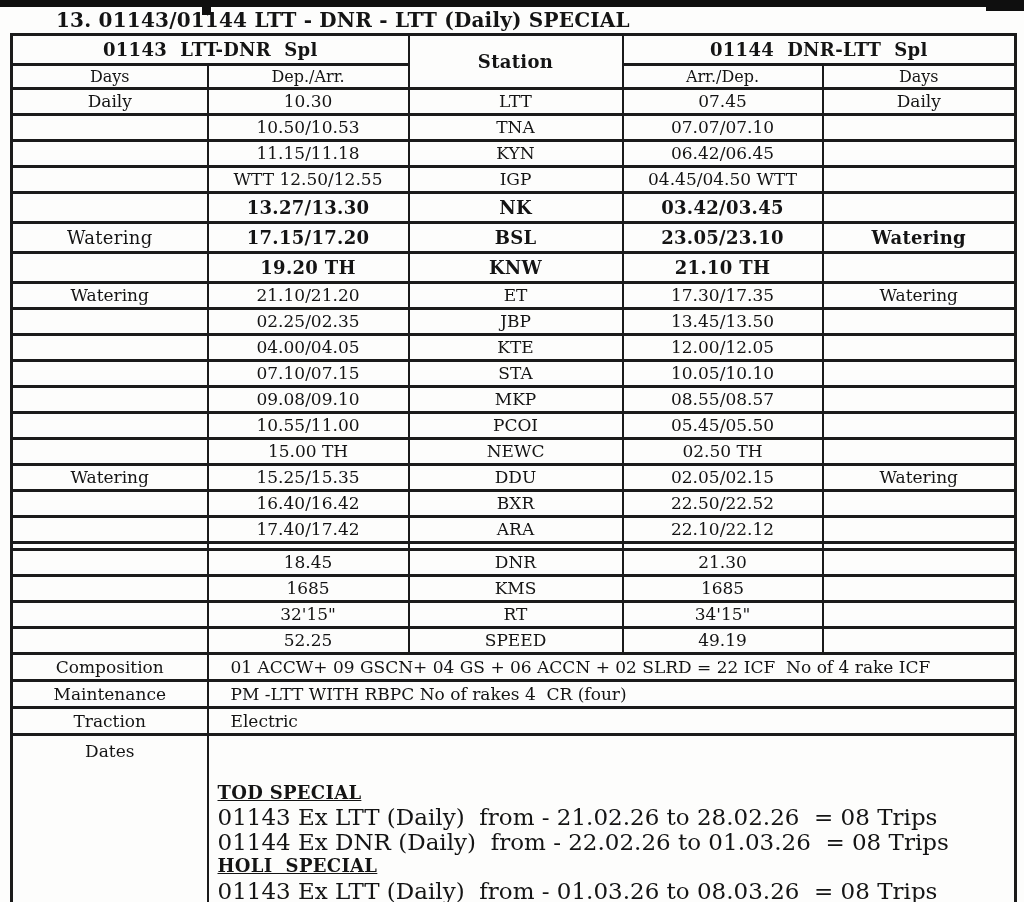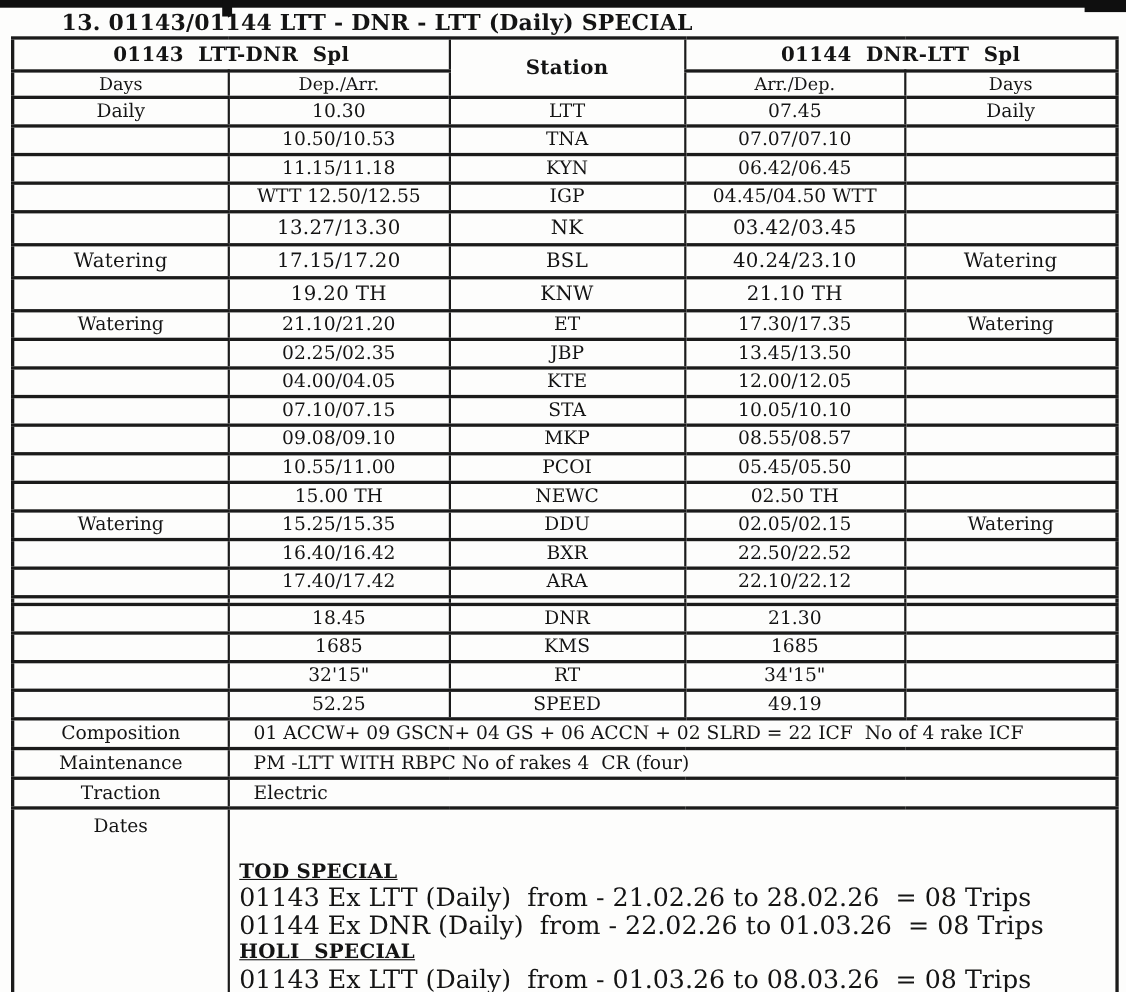--- a/index.html
+++ b/index.html
@@ -75,21 +75,21 @@
   }
   th.station-head {
     font-size: 18px;
     font-weight: bold;
   }
   tr.emph td {
     font-size: 18px;
     height: 25px;
     letter-spacing: 0.3px;
   }
-  td.b { font-weight: normal; }
+  td.b { font-weight: bold; }
   tr.spacer td {
     height: 4px;
     padding: 0;
     line-height: 0;
   }
   tr.info-row td { height: 22px; }
   td.val {
     text-align: left;
     padding-left: 22px;
   }
@@ -178,21 +178,21 @@
           <td></td>
           <td class="b">13.27/13.30</td>
           <td class="b">NK</td>
           <td class="b">03.42/03.45</td>
           <td></td>
         </tr>
         <tr class="emph">
           <td>Watering</td>
           <td class="b">17.15/17.20</td>
           <td class="b">BSL</td>
-          <td class="b">40.24/23.10</td>
+          <td class="b">23.05/23.10</td>
           <td class="b">Watering</td>
         </tr>
         <tr class="emph">
           <td></td>
           <td class="b">19.20 TH</td>
           <td class="b">KNW</td>
           <td class="b">21.10 TH</td>
           <td></td>
         </tr>
         <tr>

